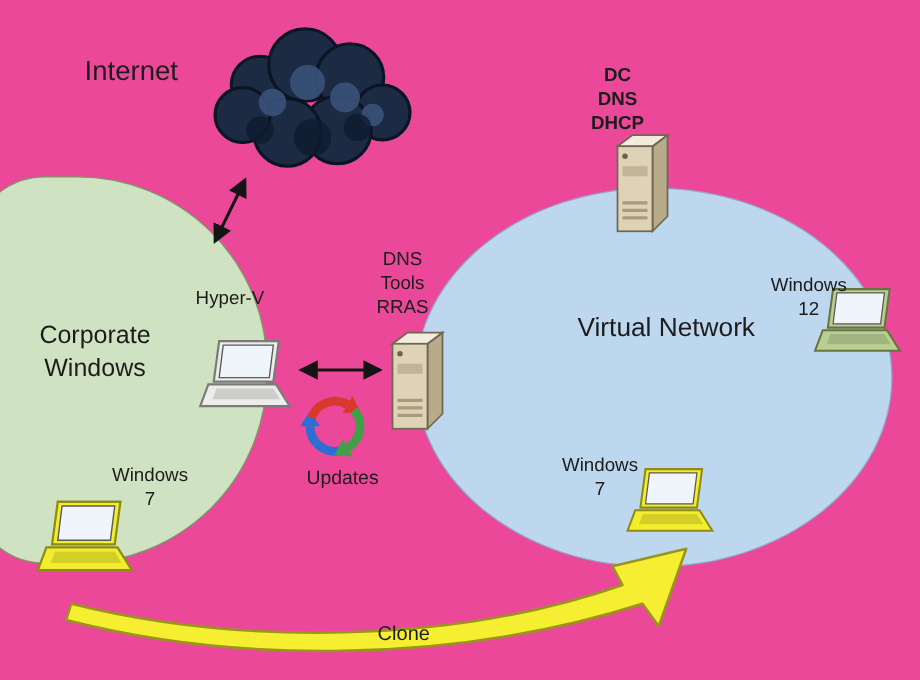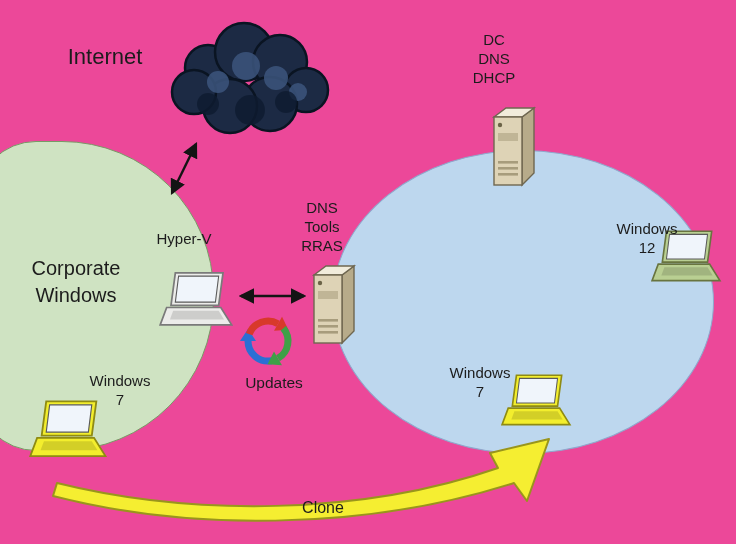--- a/index.html
+++ b/index.html
@@ -23,21 +23,21 @@
   }
   
   .lbl{position:absolute;text-align:center;z-index:5;line-height:19px;font-size:15px;}
   .lbl-big{font-size:21px;line-height:28px;}
   .lbl-med{font-size:20px;line-height:27px;}
   .lbl-internet{left:50px;top:44px;width:110px;font-size:22px;line-height:26px;}
   .lbl-corp{left:0px;top:255px;width:152px;text-align:center;}
   .lbl-vnet{left:423px;top:249px;width:220px;}
   .lbl-hyperv{left:132px;top:229px;width:104px;}
   .lbl-dns{left:272px;top:198px;width:100px;}
-  .lbl-dc{left:444px;top:30px;width:100px;}
+  .lbl-dc{left:444px;top:51px;width:100px;font-weight:bold;}
   .lbl-w10{left:602px;top:219px;width:90px;}
   .lbl-w7poc{left:436px;top:363px;width:88px;}
   .lbl-w7corp{left:76px;top:371px;width:88px;}
   .lbl-updates{left:234px;top:373px;width:80px;font-size:15.5px;}
   .lbl-clone{left:293px;top:498px;width:60px;font-size:16px;}
   
   .icon{position:absolute;z-index:3;}
   .layer-connect{position:absolute;left:0;top:0;width:736px;height:544px;z-index:2;pointer-events:none;}
   
   .lap-screen{fill:#f0f5fb;stroke:#5a5a5a;stroke-width:1;}
@@ -166,20 +166,21 @@
   </svg>
 
   <div class="lbl lbl-internet">Internet</div>
 
   <div class="lbl lbl-med lbl-corp">
     <div>Corporate</div>
     <div>Windows</div>
   </div>
 
   <div class="lbl lbl-big lbl-vnet">
+    <div>Virtual Network</div>
   </div>
 
   <div class="lbl lbl-hyperv">Hyper-V</div>
 
   <div class="lbl lbl-dns">
     <div>DNS</div>
     <div>Tools</div>
     <div>RRAS</div>
   </div>
 

